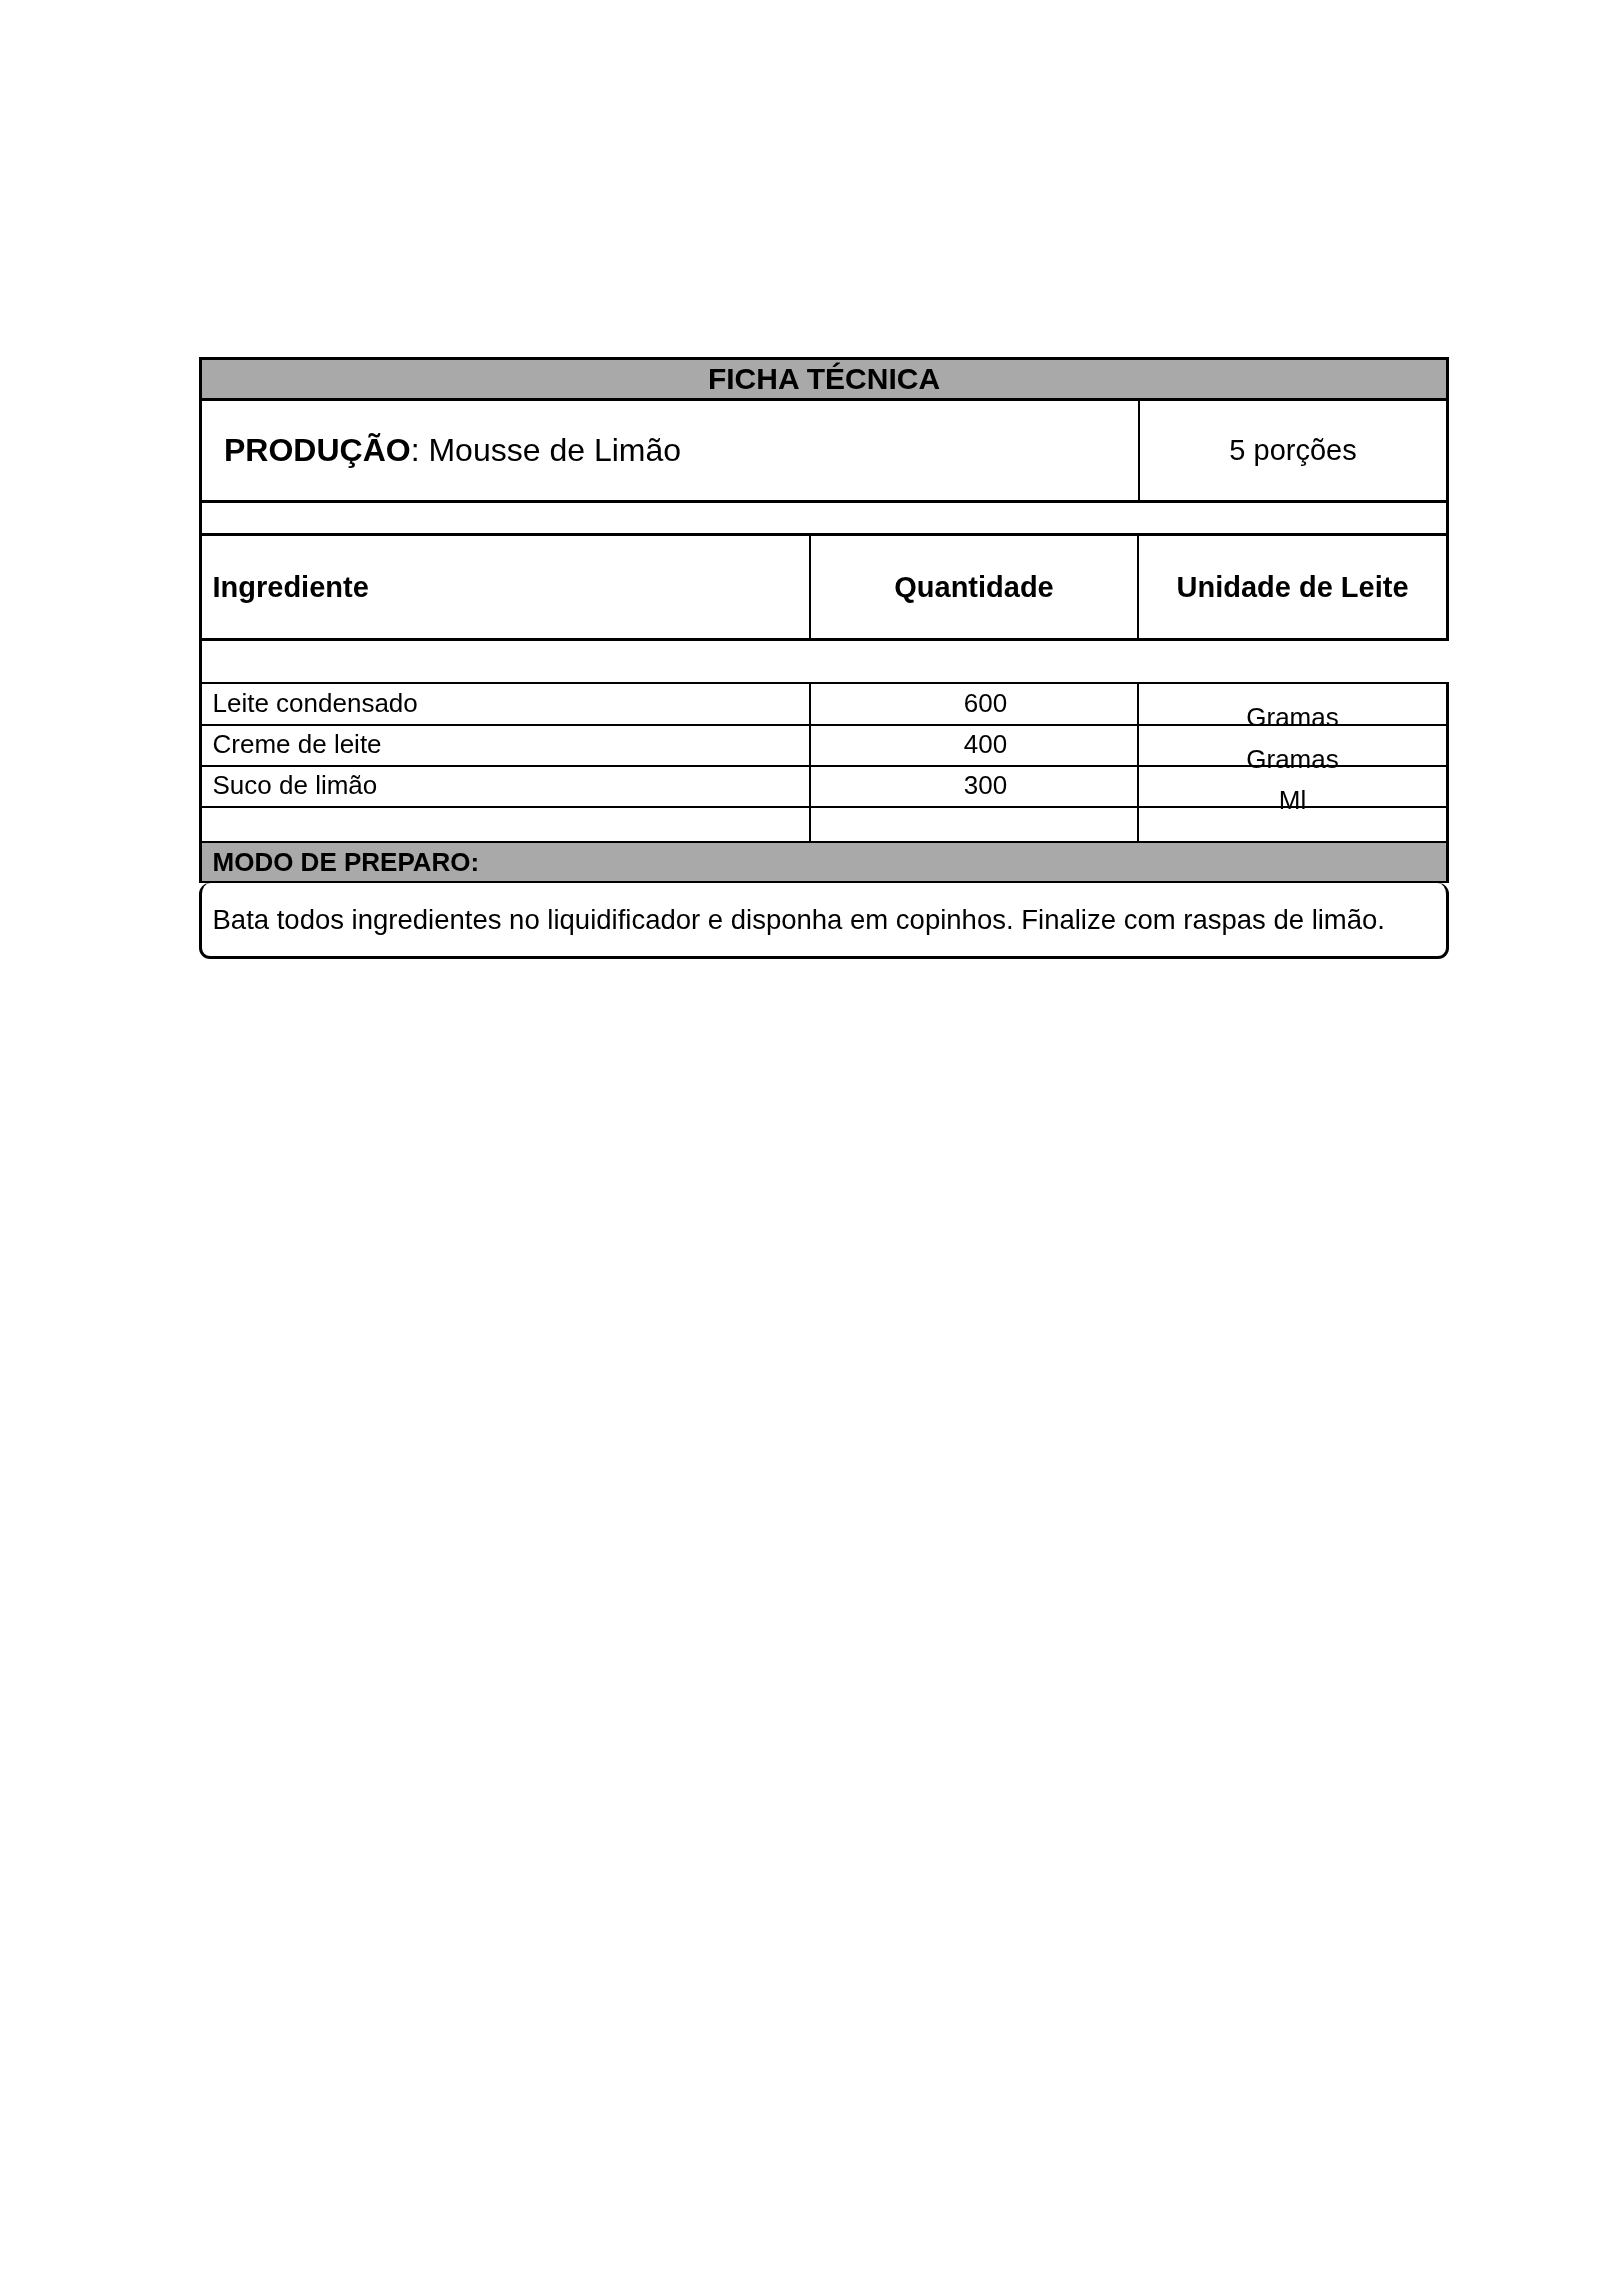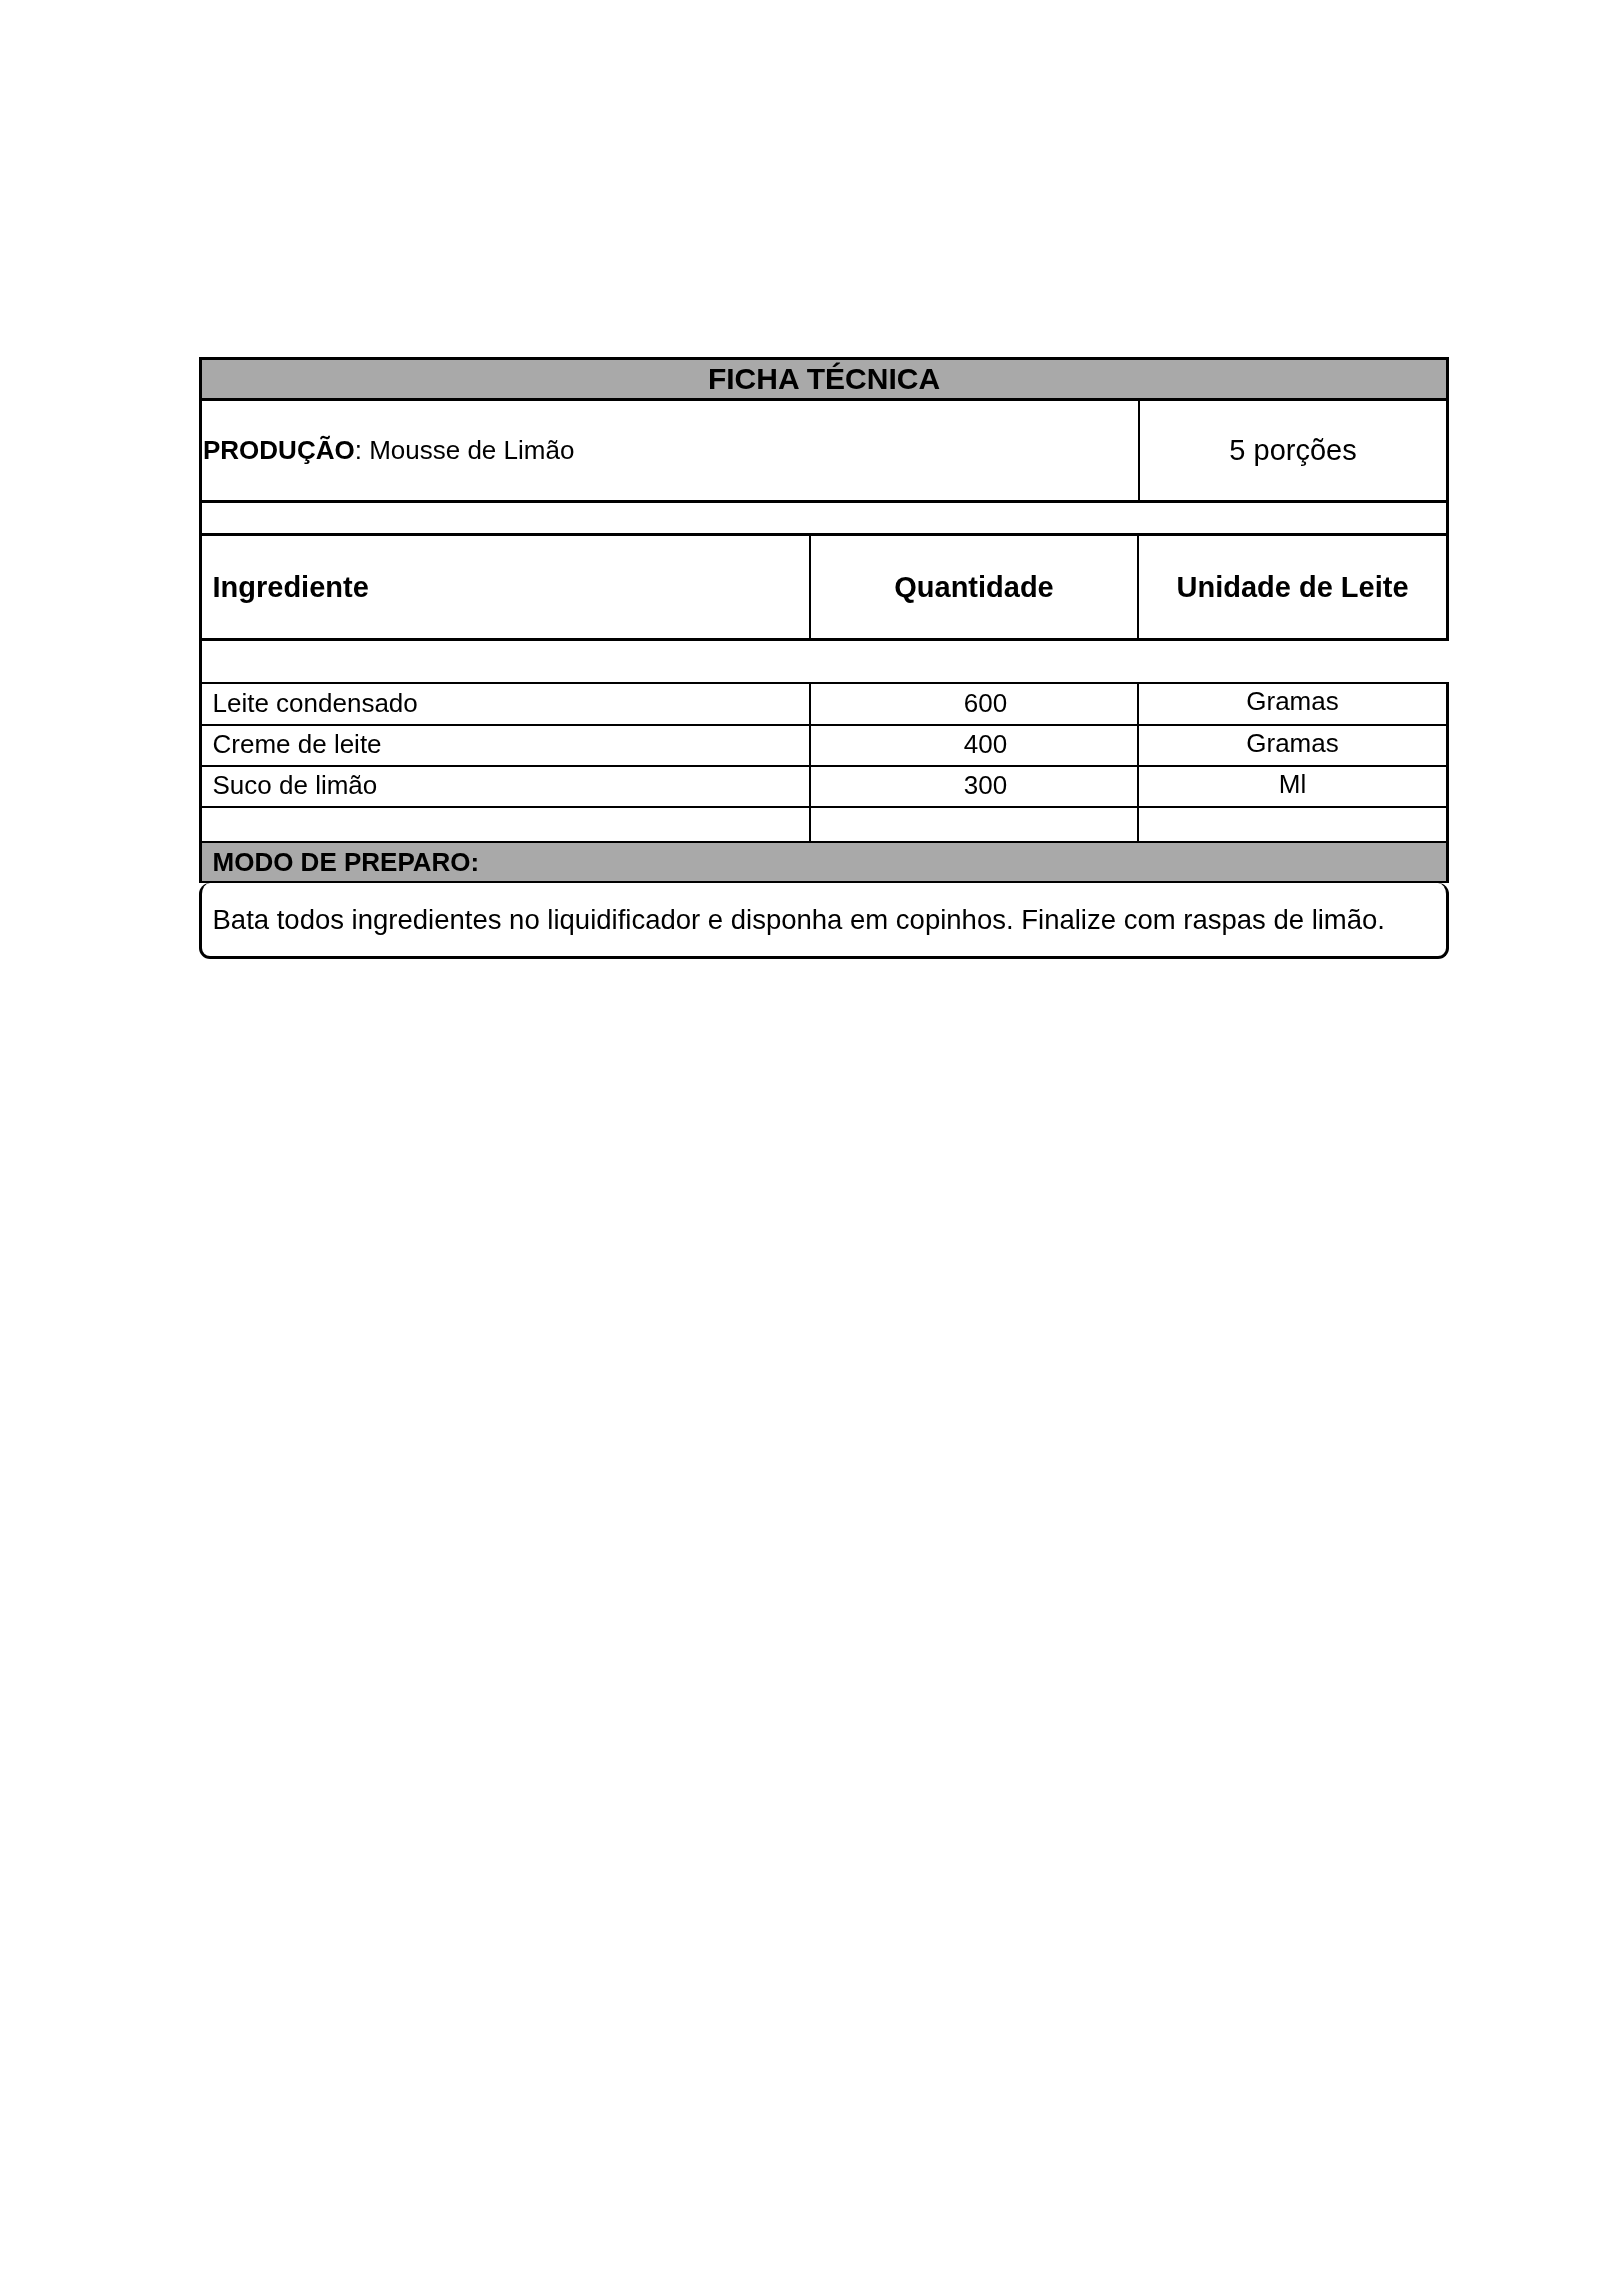--- a/index.html
+++ b/index.html
@@ -36,22 +36,22 @@
     justify-content: center;
     font-size: 30px;
     font-weight: bold;
   }
   .row-producao { height: 102px; border-bottom: 3.3px solid #000; }
   .cell-prod {
     flex: 0 0 938px;
     border-right: 2.6px solid #000;
     display: flex;
     align-items: center;
-    padding-left: 1px;
-    font-size: 26px;
+    padding-left: 22px;
+    font-size: 32px;
     white-space: pre-wrap;
   }
   .cell-prod .b { font-weight: bold; }
   .cell-portions {
     flex: 1 1 auto;
     display: flex;
     align-items: center;
     justify-content: center;
     font-size: 29px;
   }
@@ -79,21 +79,21 @@
     align-items: flex-end;
     justify-content: center;
     padding-bottom: 4.6px;
     padding-left: 23px;
   }
   .ic-unit {
     flex: 1 1 auto;
     display: flex;
     align-items: flex-start;
     justify-content: center;
-    padding-top: 2px;
+    padding-top: 18px;
   }
   .row-empty { height: 35px; border-bottom: 2.6px solid #000; }
   .row-empty .ic-name, .row-empty .ic-qty { padding: 0; }
   .row-modo {
     height: 40px;
     background: #a9a9a9;
     border-bottom: 2.6px solid #000;
     align-items: center;
     padding-left: 10.5px;
     font-size: 26px;

